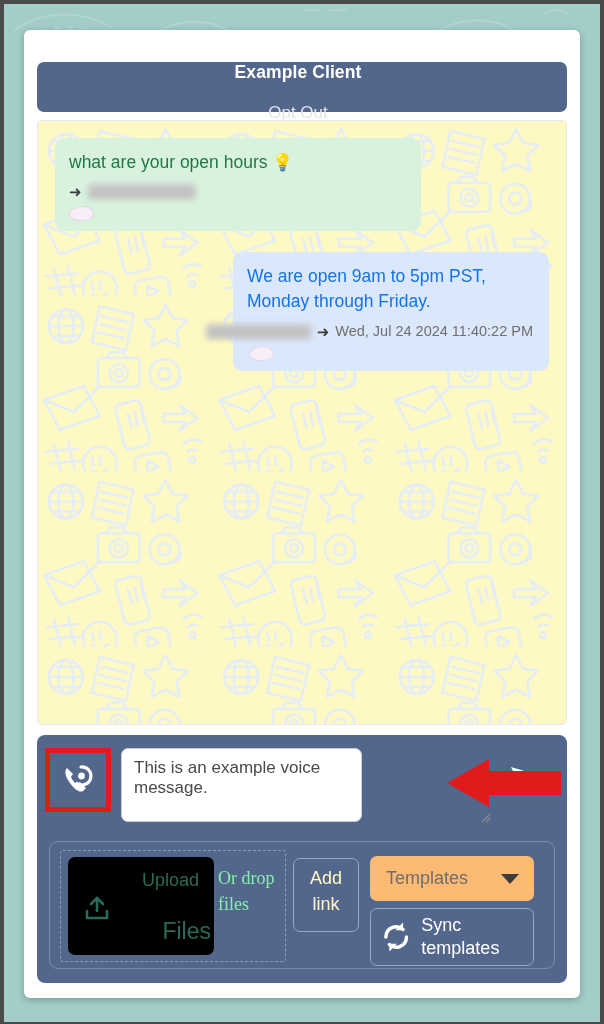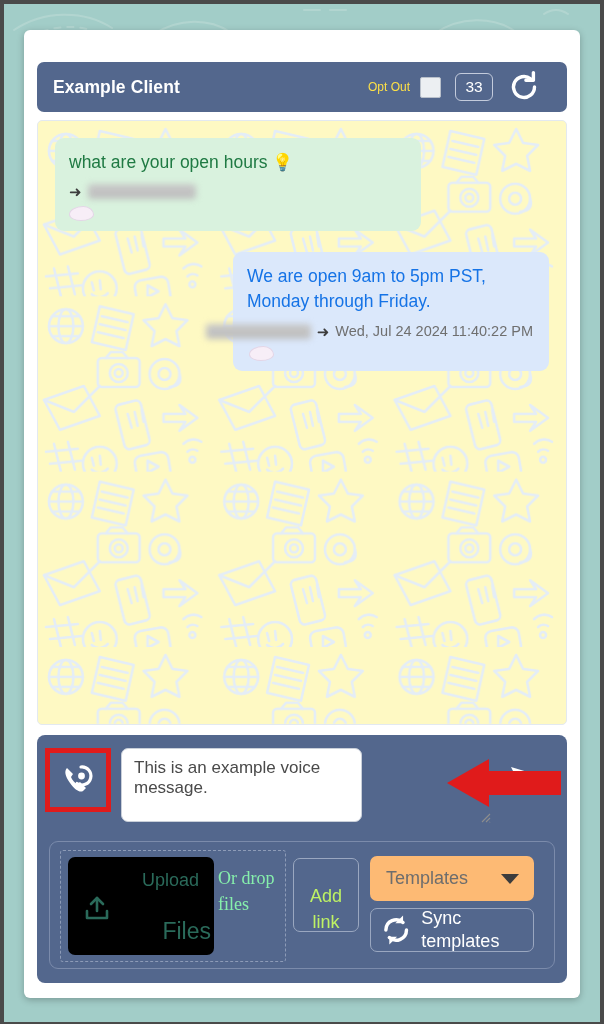--- a/index.html
+++ b/index.html
@@ -54,32 +54,33 @@
     left: 13px;
     top: 32px;
     width: 530px;
     height: 50px;
     background: #53678d;
     border-radius: 7px;
     display: flex;
     align-items: center;
     padding: 0 24px 0 16px;
     gap: 10px;
+    flex-direction: column;
   }
   #client-title {
     color: #ffffff;
     font-size: 17.5px;
     font-weight: bold;
     letter-spacing: .1px;
     white-space: nowrap;
   }
   .hdr-spacer { flex: 1 1 auto; }
   #opt-out-label {
-    color: #fde047;
-    font-size: 12px;
+    color: #e5e5e5;
+    font-size: 17px;
     white-space: nowrap;
   }
   #opt-out-checkbox {
     width: 21px; height: 21px;
     background: #eceff2;
     border: 1px solid #b9c0cb;
     border-radius: 2px;
     flex: 0 0 auto;
   }
   #unread-badge {
@@ -297,25 +298,25 @@
     line-height: 26px;
     width: 62px;
     padding-top: 8px;
     font-family: Liberation Serif, serif;
   }
   #add-link-button {
     width: 66px;
     height: 74px;
     border: 1px solid #9aa7c0;
     border-radius: 7px;
-    color: #bef264;
+    color: #fef9c3;
     font-size: 18px;
     line-height: 26px;
     text-align: center;
-    padding-top: 24px;
+    padding-top: 6px;
     margin-top: 8px;
     cursor: pointer;
     flex: 0 0 auto;
   }
   #templates-column {
     margin-left: 4px;
     display: flex;
     flex-direction: column;
     gap: 7px;
     padding-top: 6px;
@@ -328,21 +329,21 @@
     display: flex;
     align-items: center;
     justify-content: space-between;
     padding: 0 14px 0 16px;
     color: #6d6d6d;
     font-size: 18px;
     cursor: pointer;
   }
   #sync-templates-button {
     width: 164px;
-    height: 44px;
+    height: 58px;
     border: 1px solid #9aa7c0;
     border-radius: 7px;
     display: flex;
     align-items: center;
     gap: 8px;
     padding: 0 6px 0 8px;
     color: #ffffff;
     cursor: pointer;
   }
   #sync-label {

